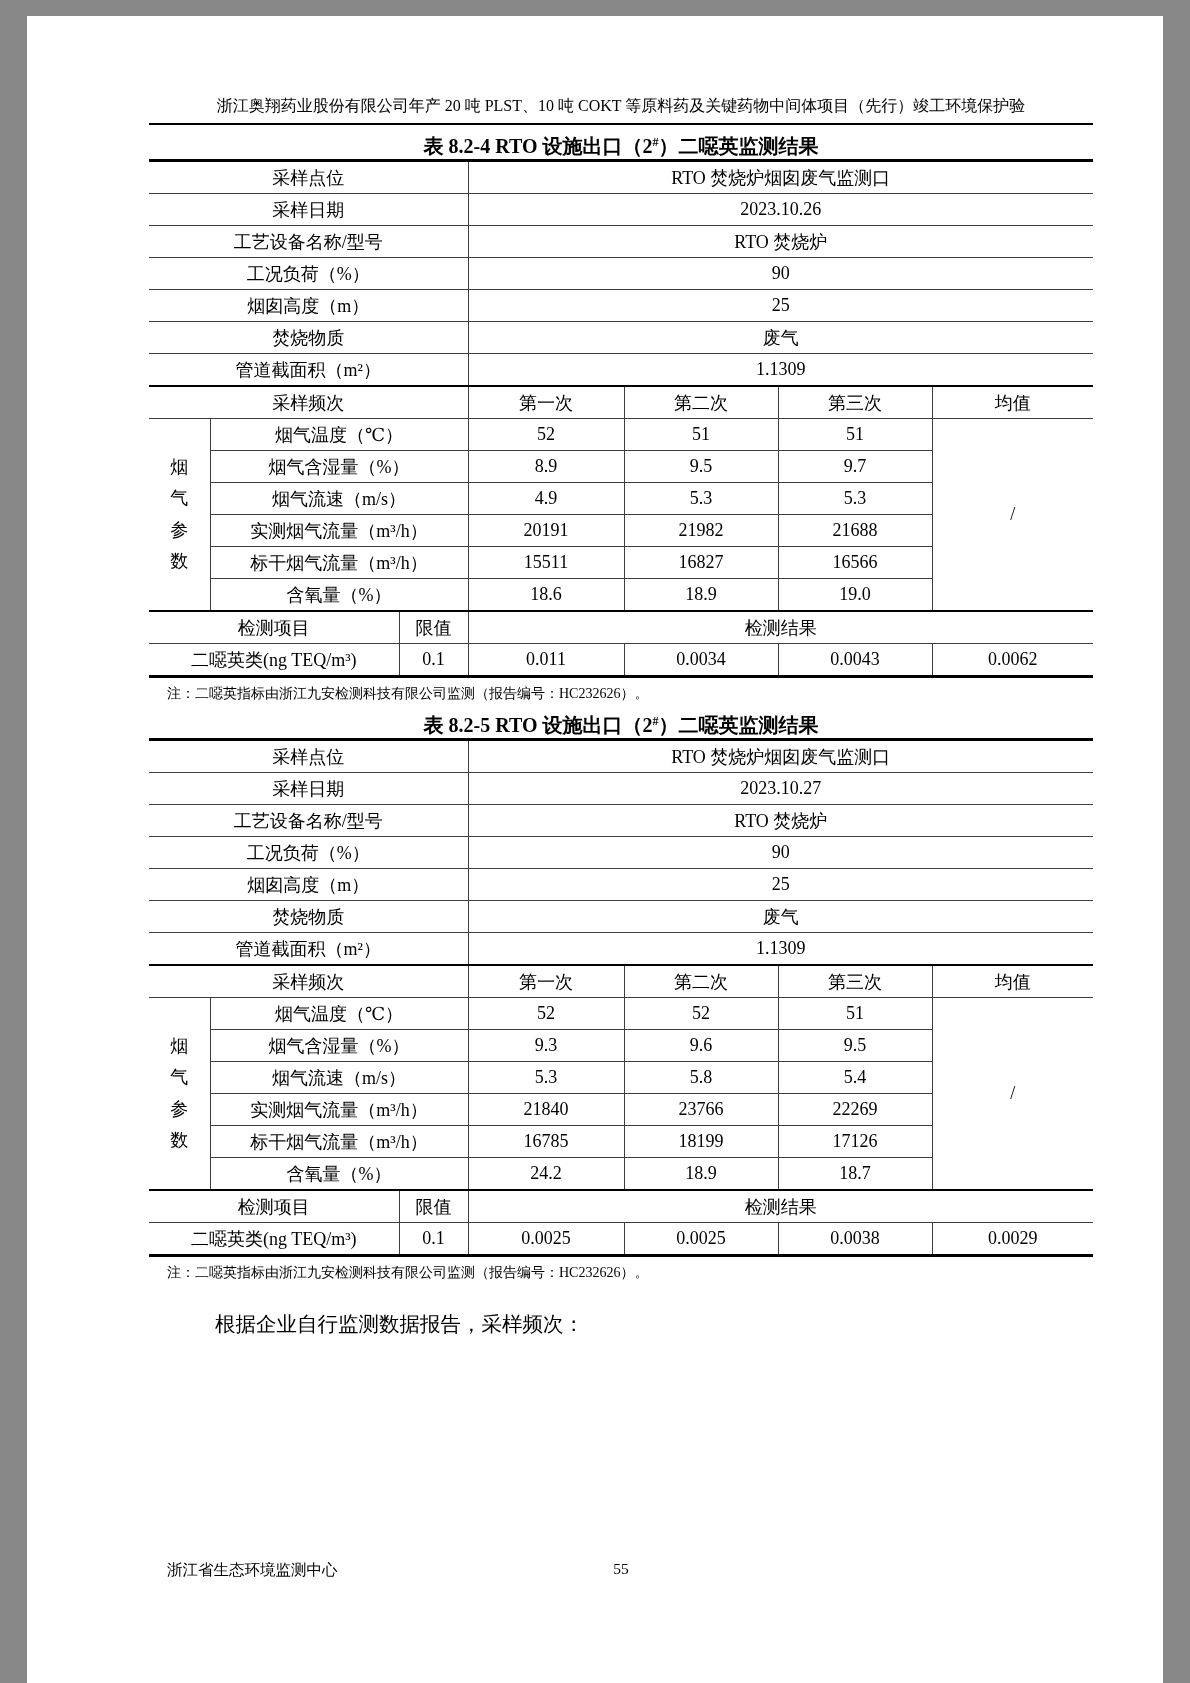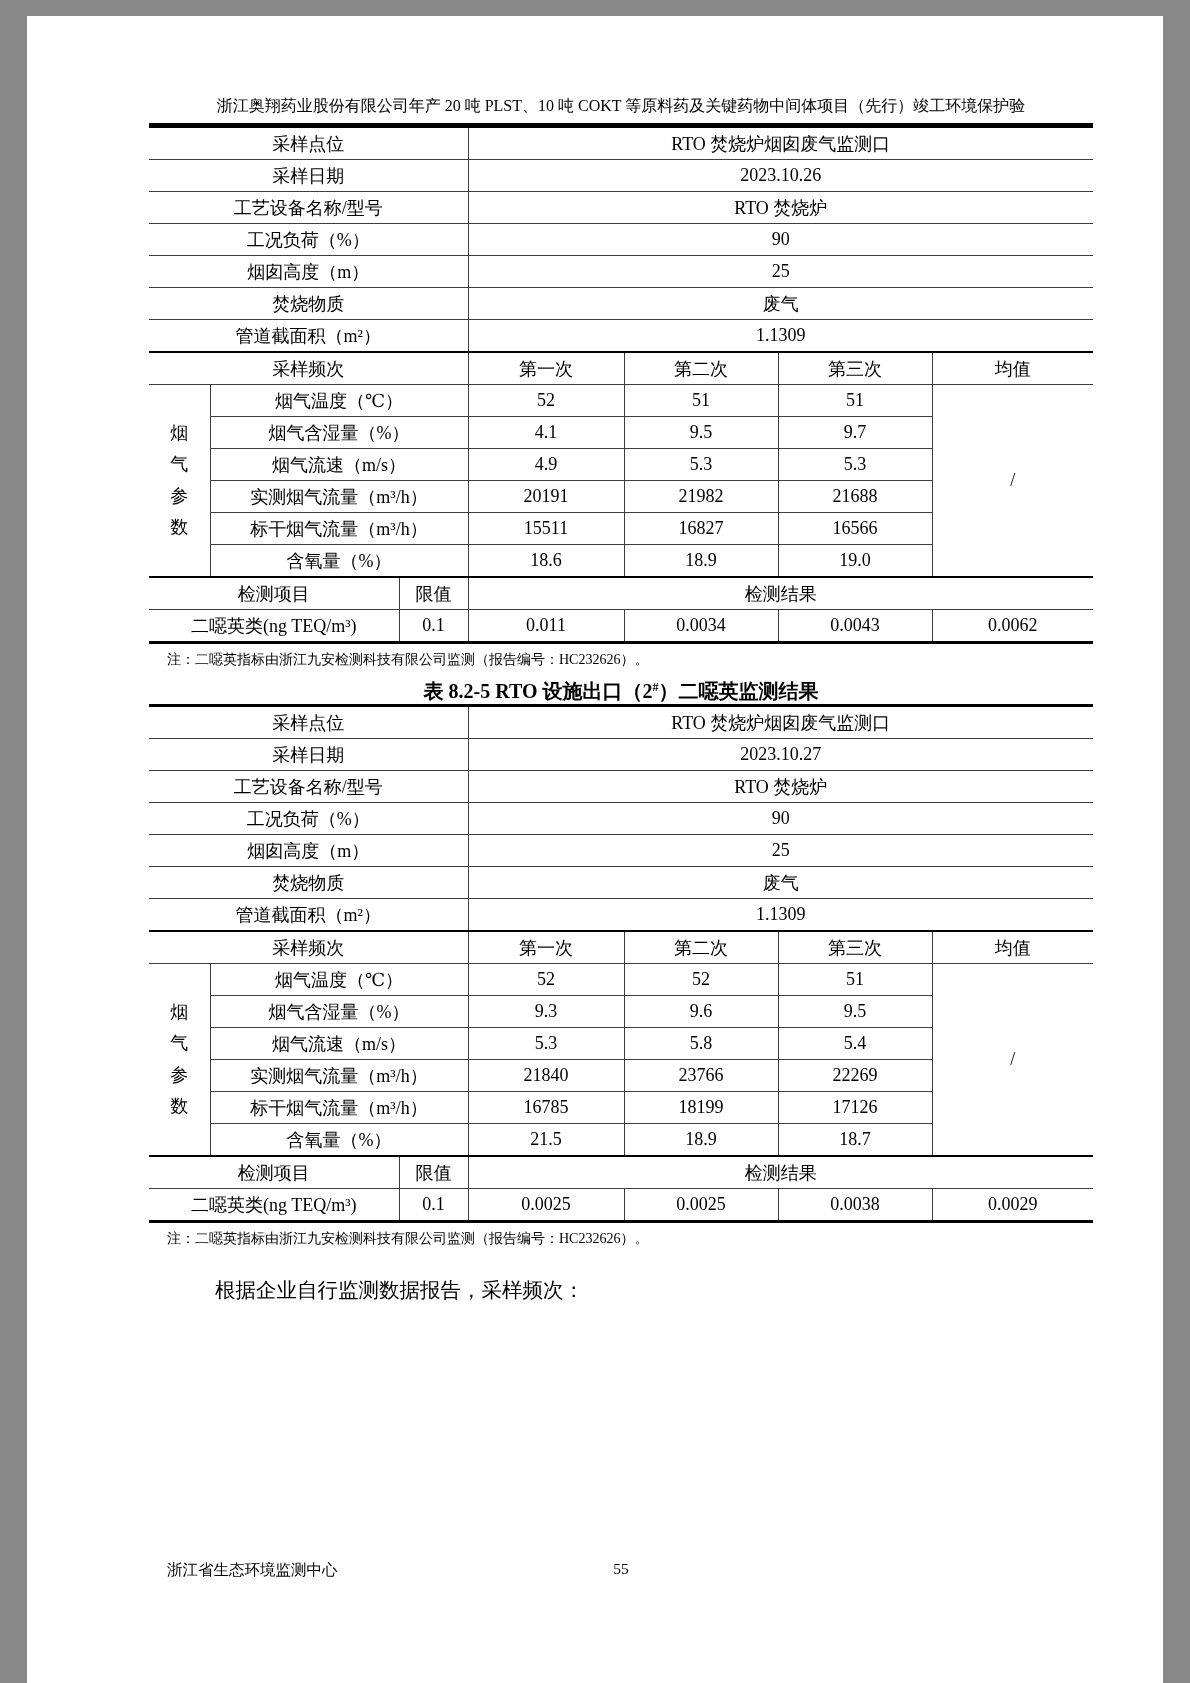--- a/index.html
+++ b/index.html
@@ -35,20 +35,23 @@
 </head>
 <body>
 
 <div class="page">
   <div class="content">
 
     <div class="doc-header">
       <div>浙江奥翔药业股份有限公司年产 20 吨 PLST、10 吨 COKT 等原料药及关键药物中间体项目（先行）竣工环境保护验</div>
     </div>
 
+    <div class="tbl-title">
+      <span>表 8.2-4 RTO 设施出口（2</span><span class="sup">#</span><span>）二噁英监测结果</span>
+    </div>
 
     <table class="mon">
       <colgroup>
         <col style="width:61px">
           <col style="width:189px">
           <col style="width:69px">
         <col style="width:156px">
           <col style="width:154px">
           <col style="width:154px">
           <col style="width:161px">
@@ -95,21 +98,21 @@
 参
 数</td>
           <td colspan="2" class="vl">烟气温度（℃）</td>
           <td class="vl">52</td>
           <td class="vl">51</td>
           <td class="vl">51</td>
           <td rowspan="6" class="vl thickb">/</td>
         </tr>
         <tr>
           <td colspan="2" class="vl">烟气含湿量（%）</td>
-          <td class="vl">4.1</td>
+          <td class="vl">8.9</td>
           <td class="vl">9.5</td>
           <td class="vl">9.7</td>
         </tr>
         <tr>
           <td colspan="2" class="vl">烟气流速（m/s）</td>
           <td class="vl">4.9</td>
           <td class="vl">5.3</td>
           <td class="vl">5.3</td>
         </tr>
         <tr>
@@ -227,21 +230,21 @@
           <td class="vl">22269</td>
         </tr>
         <tr>
           <td colspan="2" class="vl">标干烟气流量（m³/h）</td>
           <td class="vl">16785</td>
           <td class="vl">18199</td>
           <td class="vl">17126</td>
         </tr>
         <tr class="sec">
           <td colspan="2" class="vl">含氧量（%）</td>
-          <td class="vl">21.5</td>
+          <td class="vl">24.2</td>
           <td class="vl">18.9</td>
           <td class="vl">18.7</td>
         </tr>
         <tr>
           <td colspan="2">检测项目</td>
           <td class="vl">限值</td>
           <td colspan="4" class="vl">检测结果</td>
         </tr>
         <tr class="last">
           <td colspan="2">二噁英类(ng TEQ/m³)</td>

